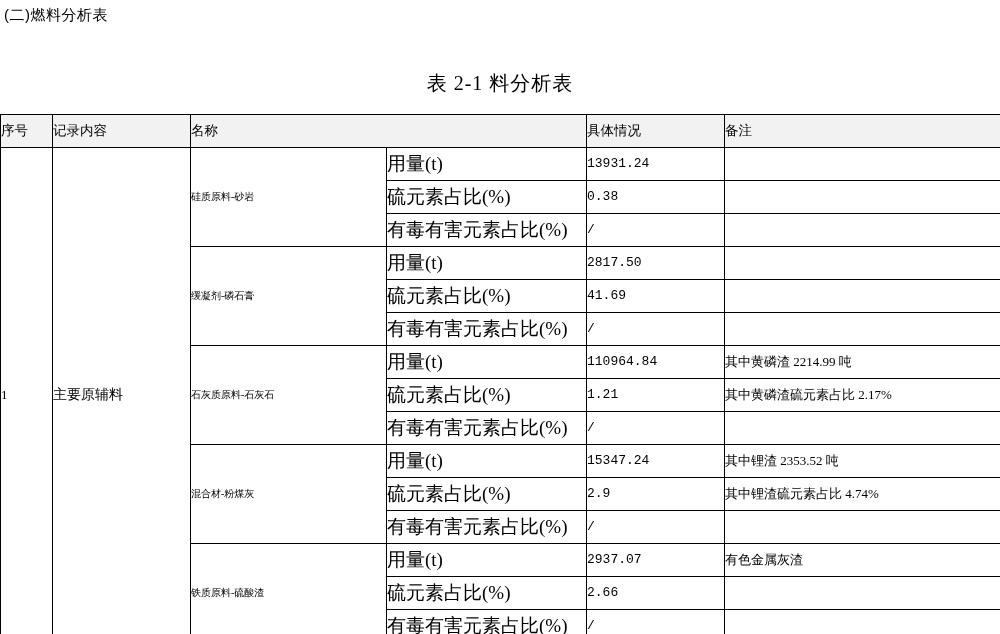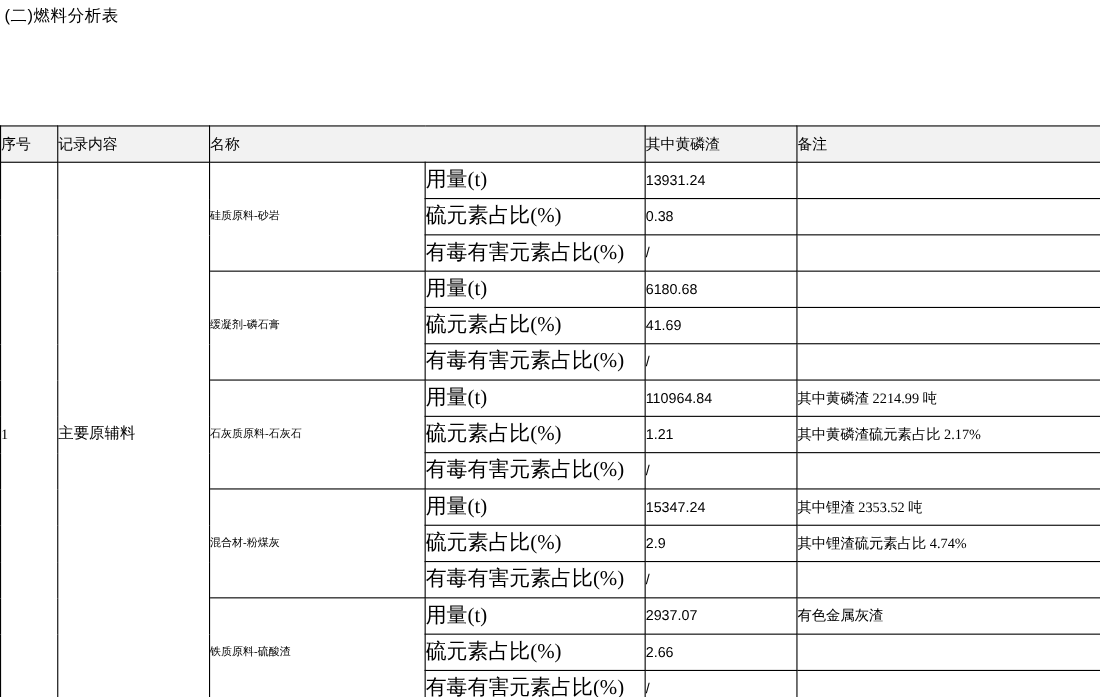--- a/index.html
+++ b/index.html
@@ -69,55 +69,56 @@
     font-size: 14px;
   }
   td.matname {
     font-size: 10px;
   }
   td.item {
     font-size: 19px;
   }
   td.val {
     font-size: 13px;
-    font-family: Liberation Sans, sans-serif;
+    font-family: Liberation Mono, monospace;
   }
   td.note {
     font-size: 13px;
   }
   .col-idx { width: 52px; }
   .col-cat { width: 138px; }
   .col-name { width: 196px; }
   .col-item { width: 200px; }
   .col-val { width: 138px; }
   .col-note { width: 276px; }
 </style>
 </head>
 <body>
 
 <div class="page">
 
   <div class="section-heading">(二)燃料分析表</div>
 
+  <div class="table-title">表 2-1  料分析表</div>
 
   <table class="fuel">
     <colgroup>
       <col class="col-idx">
       <col class="col-cat">
       <col class="col-name">
       <col class="col-item">
       <col class="col-val">
       <col class="col-note">
     </colgroup>
     <thead>
       <tr>
         <td>序号</td>
         <td>记录内容</td>
         <td colspan="2">名称</td>
-        <td>其中黄磷渣</td>
+        <td>具体情况</td>
         <td>备注</td>
       </tr>
     </thead>
     <tbody>
 
       <tr>
         <td class="idx" rowspan="15">1</td>
         <td class="cat" rowspan="15">主要原辅料</td>
         <td class="matname" rowspan="3">硅质原料-砂岩</td>
         <td class="item">用量(t)</td>
@@ -131,21 +132,21 @@
       </tr>
       <tr>
         <td class="item">有毒有害元素占比(%)</td>
         <td class="val">/</td>
         <td class="note"></td>
       </tr>
 
       <tr>
         <td class="matname" rowspan="3">缓凝剂-磷石膏</td>
         <td class="item">用量(t)</td>
-        <td class="val">6180.68</td>
+        <td class="val">2817.50</td>
         <td class="note"></td>
       </tr>
       <tr>
         <td class="item">硫元素占比(%)</td>
         <td class="val">41.69</td>
         <td class="note"></td>
       </tr>
       <tr>
         <td class="item">有毒有害元素占比(%)</td>
         <td class="val">/</td>

